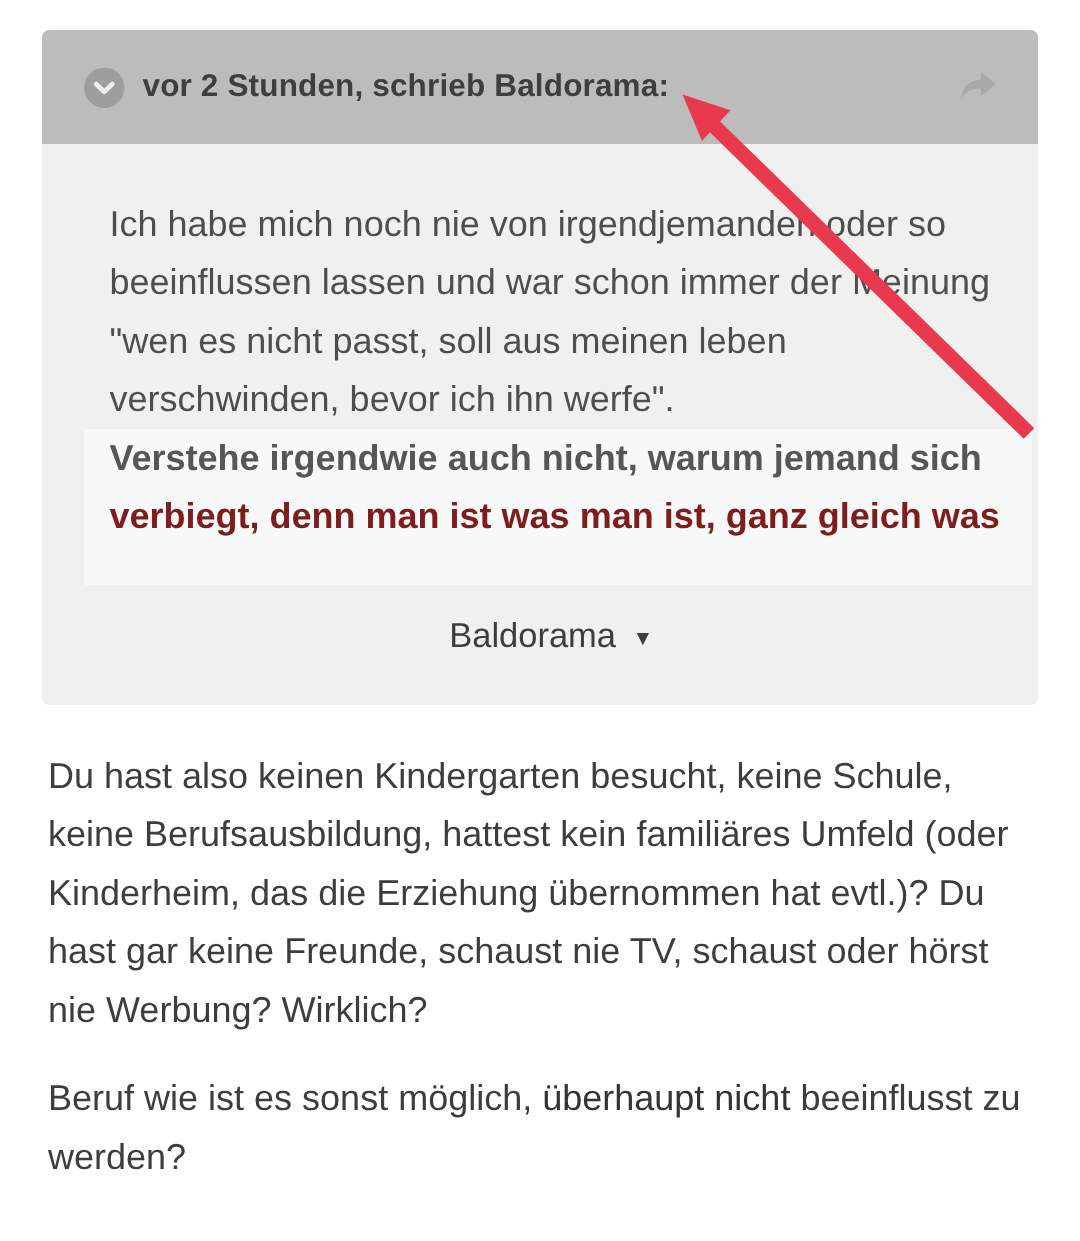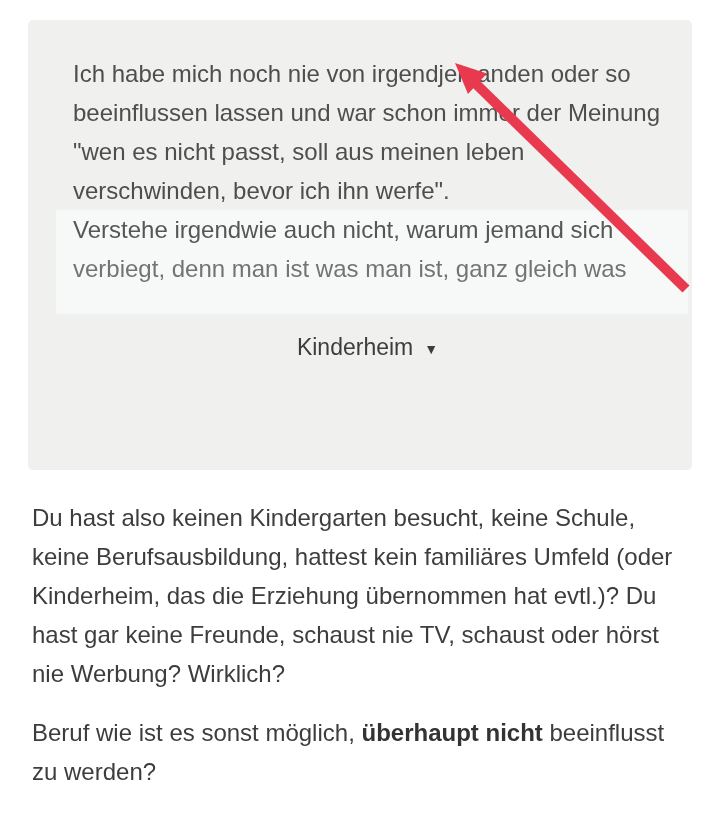--- a/index.html
+++ b/index.html
@@ -55,23 +55,23 @@
   }
   .fade-box {
     margin: 0 4px 0 -17px;      
     padding-left: 17px;
     width: 632px;
     height: 104px;
     box-sizing: border-box;
     background: #f7f9f8;
     overflow: hidden;
   }
-  .fade-line { font-size: 24px; line-height: 39px; white-space: nowrap; }
+  .fade-line { font-size: 24px; line-height: 39px; white-space: nowrap; font-weight: bold; }
   .fade-line.l0 { color: #565656; }
-  .fade-line.l1 { color: #737373; }
+  .fade-line.l1 { color: #7f1d1d; }
   .fade-line.l2 { color: #ccd1ce; }
 
   .expand-row {
     margin-top: 14px;
     display: flex;
     justify-content: center;
   }
   .expand-btn {
     display: inline-flex;
     align-items: center;
@@ -90,21 +90,21 @@
   
   .reply {
     position: absolute;
     left: 28px; top: 498px;
     width: 664px;
     font-size: 24px;
     line-height: 39px;
     color: #3d3d3d;
   }
   .reply p { margin: 0 0 20px 4px; }
-  .reply .bold { font-weight: 700; color: #333333; }
+  .reply .bold { font-weight: 400; color: #333333; }
 
   .edited-line {
     margin-top: 26px;
     font-size: 21px;
     color: #5a5a5a;
   }
   .edited-line .bold { font-weight: 700; color: #454545; }
 
   
   .annotation-arrow {
@@ -114,32 +114,46 @@
     pointer-events: none;
   }
 </style>
 </head>
 <body>
 
 <div class="page">
 
   <div class="quote-card">
 
+    <div class="quote-header">
+      <span class="collapse-icon">
+        <svg width="27" height="27" viewBox="0 0 24 24">
+          <circle cx="12" cy="12" r="12" fill="#9e9e9e"></circle>
+          <path d="M7.2 9.8 L12 14.4 L16.8 9.8" fill="none" stroke="#eeeeee" stroke-width="2.8" stroke-linecap="round" stroke-linejoin="round"></path>
+        </svg>
+      </span>
+      <span class="quote-title">vor 2 Stunden, schrieb Baldorama:</span>
+      <span class="share-icon">
+        <svg width="28" height="24" viewBox="0 0 28 24">
+          <path d="M16 2 L26 10 L16 18 L16 13 C9 13 5.5 15.5 3 20 C3 11.5 8.5 7.5 16 7 Z" fill="#a9a9a9"></path>
+        </svg>
+      </span>
+    </div>
 
     <div class="quote-body">
       <div class="quote-text">Ich habe mich noch nie von irgendjemanden oder so beeinflussen lassen und war schon immer der Meinung "wen es nicht passt, soll aus meinen leben verschwinden, bevor ich ihn werfe".</div>
 
       <div class="fade-box">
         <div class="fade-line l0">Verstehe irgendwie auch nicht, warum jemand sich</div>
         <div class="fade-line l1">verbiegt, denn man ist was man ist, ganz gleich was</div>
       </div>
 
       <div class="expand-row">
         <button class="expand-btn">
-          <span>Kinderheim</span>
+          <span>Baldorama</span>
           <span class="caret-down">▼</span>
         </button>
       </div>
     </div>
   </div>
 
   <div class="reply">
     <p>Du hast also keinen Kindergarten besucht, keine Schule, keine Berufsausbildung, hattest kein familiäres Umfeld (oder Kinderheim, das die Erziehung übernommen hat evtl.)? Du hast gar keine Freunde, schaust nie TV, schaust oder hörst nie Werbung? Wirklich?</p>
     <p><span>Beruf wie ist es sonst möglich, </span><span class="bold">überhaupt nicht</span><span> beeinflusst zu werden?</span></p>
     <div class="edited-line"><span>bearbeitet vor </span><span class="bold">3 Minuten</span><span> von </span><span class="bold">Dr.Rob</span></div>

